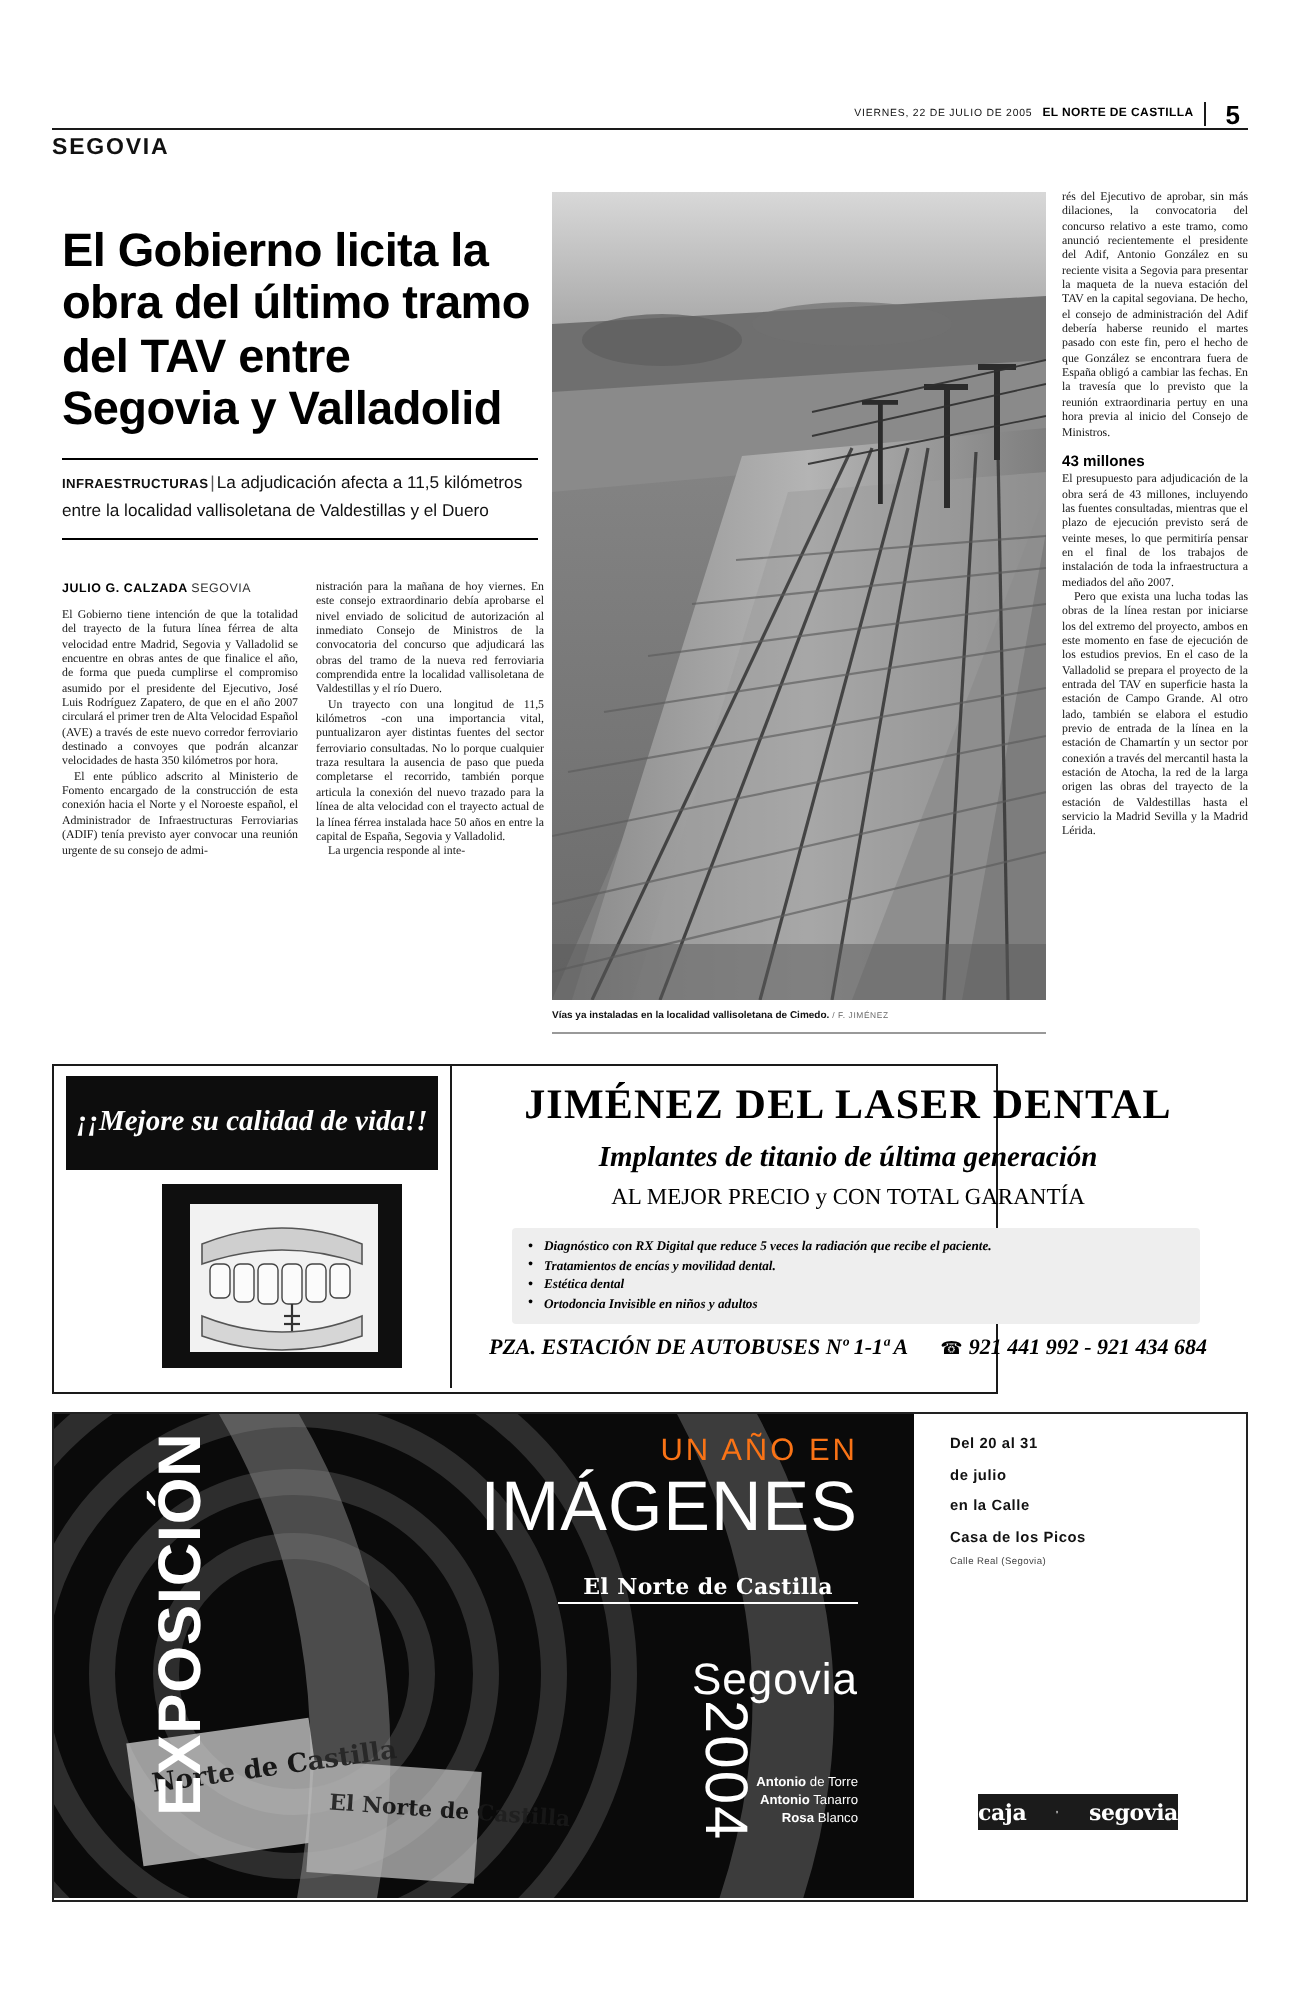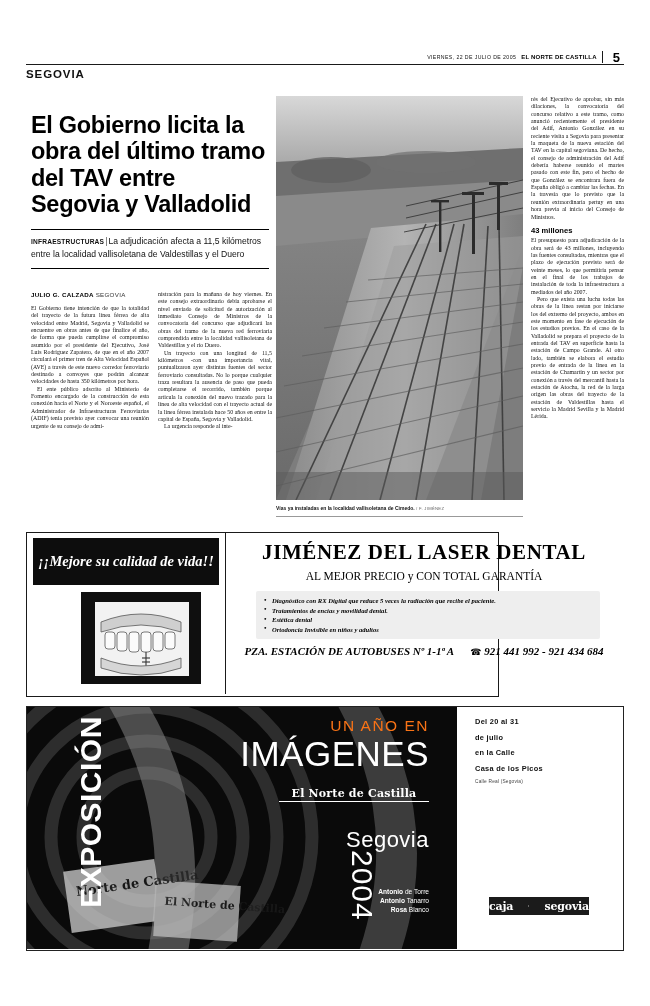--- a/index.html
+++ b/index.html
@@ -249,20 +249,21 @@
             <line x1="65" y1="60" x2="65" y2="74"></line>
             <line x1="61" y1="66" x2="69" y2="66"></line>
             <line x1="61" y1="70" x2="69" y2="70"></line>
           </g>
           <path d="M20 66 Q60 82 100 66 L100 76 Q60 90 20 76 Z" fill="#d6d6d6" stroke="#555" stroke-width="0.8"></path>
         </svg>
       </div>
     </div>
     <div class="ad-right">
       <div class="ad-t1">JIMÉNEZ DEL LASER DENTAL</div>
+      <div class="ad-t2">Implantes de titanio de última generación</div>
       <div class="ad-t3">AL MEJOR PRECIO y CON TOTAL GARANTÍA</div>
       <ul class="ad-bullets">
         <li>Diagnóstico con RX Digital que reduce 5 veces la radiación que recibe el paciente.</li>
         <li>Tratamientos de encías y movilidad dental.</li>
         <li>Estética dental</li>
         <li>Ortodoncia Invisible en niños y adultos</li>
       </ul>
       <div class="ad-t5">
         <span class="ad-addr">PZA. ESTACIÓN DE AUTOBUSES Nº 1-1ª A</span>
         <span class="ad-phone"><span class="tel">☎</span><span>921 441 992 - 921 434 684</span></span>

